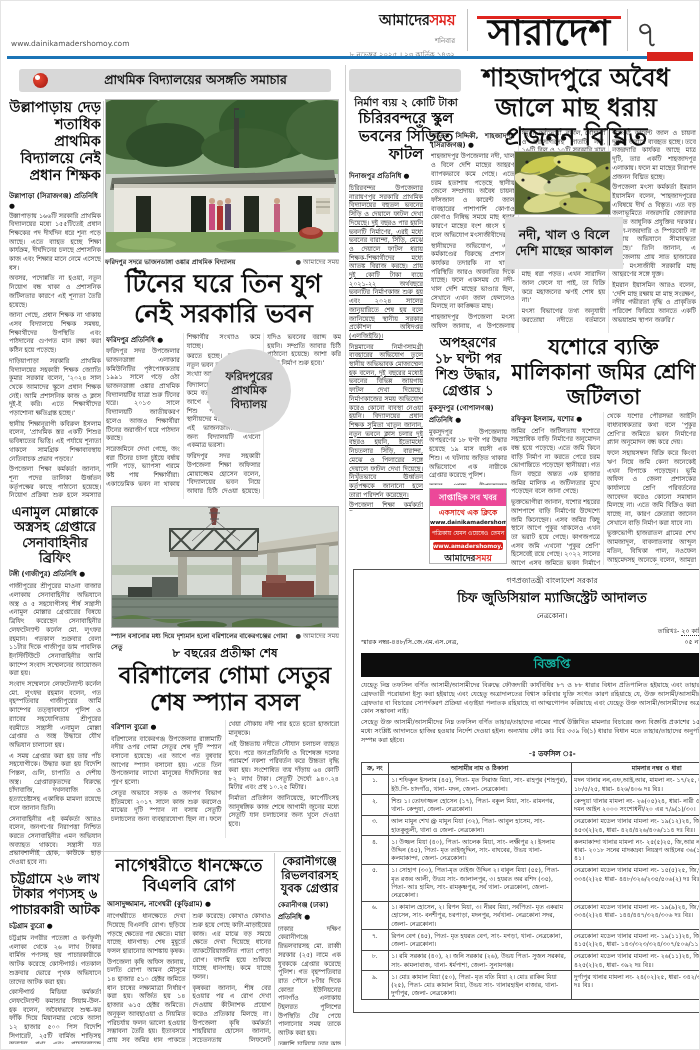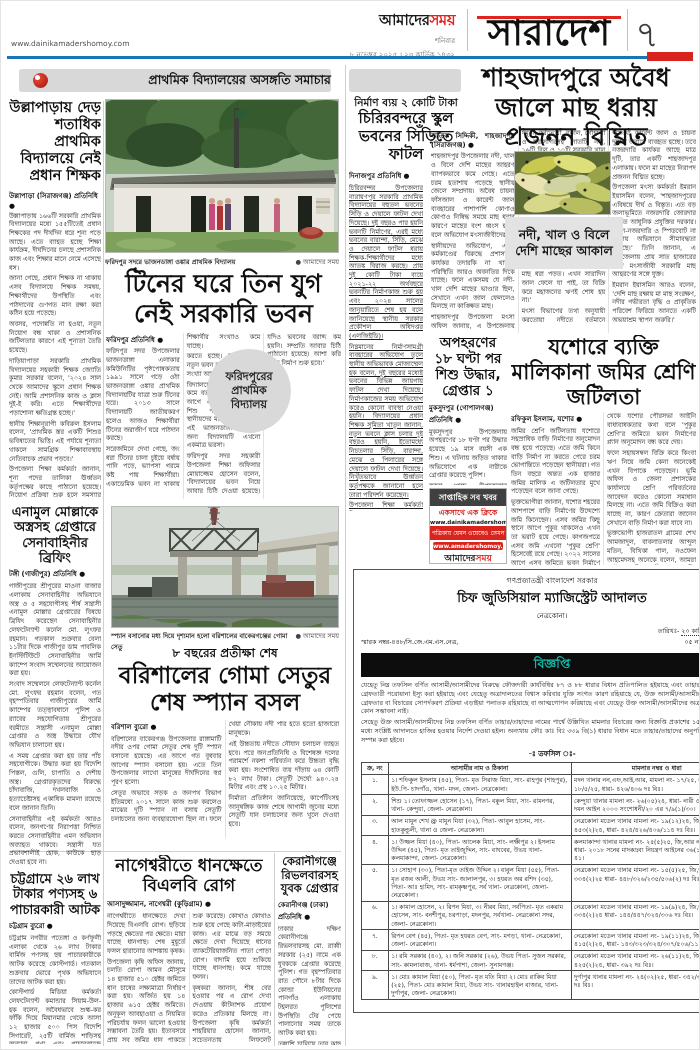--- a/index.html
+++ b/index.html
@@ -39,37 +39,37 @@
                  color:#2b2b2b; }
   .caption-row .credit { font-weight:normal; color:#444; white-space:nowrap; }
 
   
   .banner { position:absolute; left:18px; top:68px; width:312px; height:23px; background:#d8d8d8;
             border-radius:3px; display:flex; align-items:center; }
   .banner-dot { width:15px; height:15px; border-radius:50%; margin-left:14px;
                 background:radial-gradient(circle at 35% 35%, #ef4a33, #9c1410); position:relative; }
   .banner-dot::after { content:""; position:absolute; left:2px; top:2px; width:5px; height:5px;
                        border-radius:50%; background:#fff; }
-  .banner-title { flex:1; text-align:right; font-size:12.5px; font-weight:bold; color:#141414;margin-left:12px; }
+  .banner-title { flex:1; text-align:center; font-size:12.5px; font-weight:bold; color:#141414;margin-left:12px; }
   .banner-stub { position:absolute; left:348px; top:68px; width:112px; height:23px; background:#d8d8d8;
                  border-radius:3px; }
 
   
   .circle-quote { position:absolute; left:206px; top:348px; width:84px; height:84px; border-radius:50%;
                   background:#d9d9d9; display:flex; align-items:center; justify-content:center;
                   text-align:center; font-size:11px; font-weight:bold; color:#1c1c1c; padding:8px;
                   line-height:1.25; }
   .gray-quote { position:absolute; left:504px; top:216px; width:118px; height:52px; background:#e3e3e3;
                 display:flex; align-items:center; justify-content:center; text-align:center;
                 font-size:12.5px; font-weight:bold; color:#141414; line-height:1.3; padding:3px; }
 
   
   .promo { position:absolute; left:428px; top:487px; width:78px; height:76px; border:1px solid #b5b5b5;
            text-align:center; overflow:hidden; }
-  .promo-green { background:#404040; color:#fff; font-size:8px; font-weight:bold; padding:2px 0; }
+  .promo-green { background:#ec4899; color:#fff; font-size:8px; font-weight:bold; padding:2px 0; }
   .promo-red-txt { color:#d8241d; font-size:7.5px; font-weight:bold; margin-top:1px; }
   .promo-url1 { font-size:5.6px; font-weight:bold; color:#111; }
   .promo-band { background:#d8241d; color:#fff; font-size:6px; padding:1.5px 0; margin-top:1px; }
   .promo-url2 { background:#d8241d; color:#fff; font-size:5.8px; font-weight:bold; margin:2px 3px 0;
                 border-radius:2px; padding:1px 0; }
   .promo-logo { font-size:9px; font-weight:bold; margin-top:1px; }
   .promo-logo .p1 { color:#1a1a1a; } .promo-logo .p2 { color:#e0251f; }
 
   
   .notice { position:absolute; left:352px; top:568px; width:398px; height:444px;
@@ -124,22 +124,22 @@
     <div class="banner-title">প্রাথমিক বিদ্যালয়ের অসঙ্গতি সমাচার</div>
   </div>
   <div class="banner-stub"></div>
 
   <div class="abs" style="left:8px; top:98px; width:92px; height:399px; overflow:hidden;">
     <div class="headline" style="font-size:14.5px; text-align:right;">উল্লাপাড়ায় দেড় শতাধিক প্রাথমিক বিদ্যালয়ে নেই প্রধান শিক্ষক</div>
     <div class="byline" style="text-align:left; margin-top:5px;">উল্লাপাড়া (সিরাজগঞ্জ) প্রতিনিধি ●</div>
     <div class="body-txt" style="height:300px;">
 
     <p>উল্লাপাড়ায় ১৬৬টি সরকারি প্রাথমিক বিদ্যালয়ের মধ্যে ১৫৫টিতেই প্রধান শিক্ষকের পদ দীর্ঘদিন ধরে শূন্য পড়ে আছে। এতে ব্যাহত হচ্ছে শিক্ষা কার্যক্রম, দীর্ঘদিনের চলছে প্রশাসনিক কাজ এবং শিক্ষার মানে নেমে এসেছে ধস।</p>
+        <p>অবসর, পদোন্নতি না হওয়া, নতুন নিয়োগ বন্ধ থাকা ও প্রশাসনিক জটিলতার কারণে এই শূন্যতা তৈরি হয়েছে।</p>
         <p>জানা গেছে, প্রধান শিক্ষক না থাকায় এসব বিদ্যালয়ে শিক্ষক সমন্বয়, শিক্ষার্থীদের উপস্থিতি এবং পাঠদানের গুণগত মান রক্ষা করা কঠিন হয়ে পড়েছে।</p>
-        <p>অবসর, পদোন্নতি না হওয়া, নতুন নিয়োগ বন্ধ থাকা ও প্রশাসনিক জটিলতার কারণে এই শূন্যতা তৈরি হয়েছে।</p>
         <p>দাড়িয়াপাড়া সরকারি প্রাথমিক বিদ্যালয়ের সহকারী শিক্ষক জ্যোতি কুমার সরকার বলেন, '২০২৪ সাল থেকে আমাদের স্কুলে প্রধান শিক্ষক নেই। আমি প্রশাসনিক কাজ ও ক্লাস দুই-ই করি। এতে শিক্ষার্থীদের পড়াশোনা ক্ষতিগ্রস্ত হচ্ছে।'</p>
         <p>স্থানীয় শিক্ষানুরাগী কবিরুল ইসলাম বলেন, 'প্রাথমিক স্তর একটি শিশুর ভবিষ্যতের ভিত্তি। এই পর্যায়ে শূন্যতা থাকলে সামগ্রিক শিক্ষাব্যবস্থায় নেতিবাচক প্রভাব পড়বে।'</p>
         <p>উপজেলা শিক্ষা কর্মকর্তা জানান, শূন্য পদের তালিকা ঊর্ধ্বতন কর্তৃপক্ষের কাছে পাঠানো হয়েছে। নিয়োগ প্রক্রিয়া শুরু হলে সমস্যার সমাধান হবে বলে আশা করছেন তিনি।</p>
       </div>
   </div>
 
   <div class="photo-frame" style="left:104px; top:98px; width:234px; height:154px;">
     <svg width="234" height="154" viewBox="0 0 234 154">
       <rect width="234" height="154" fill="#c9d2c6"></rect>
       <rect y="0" width="234" height="74" fill="#8fae84"></rect>

